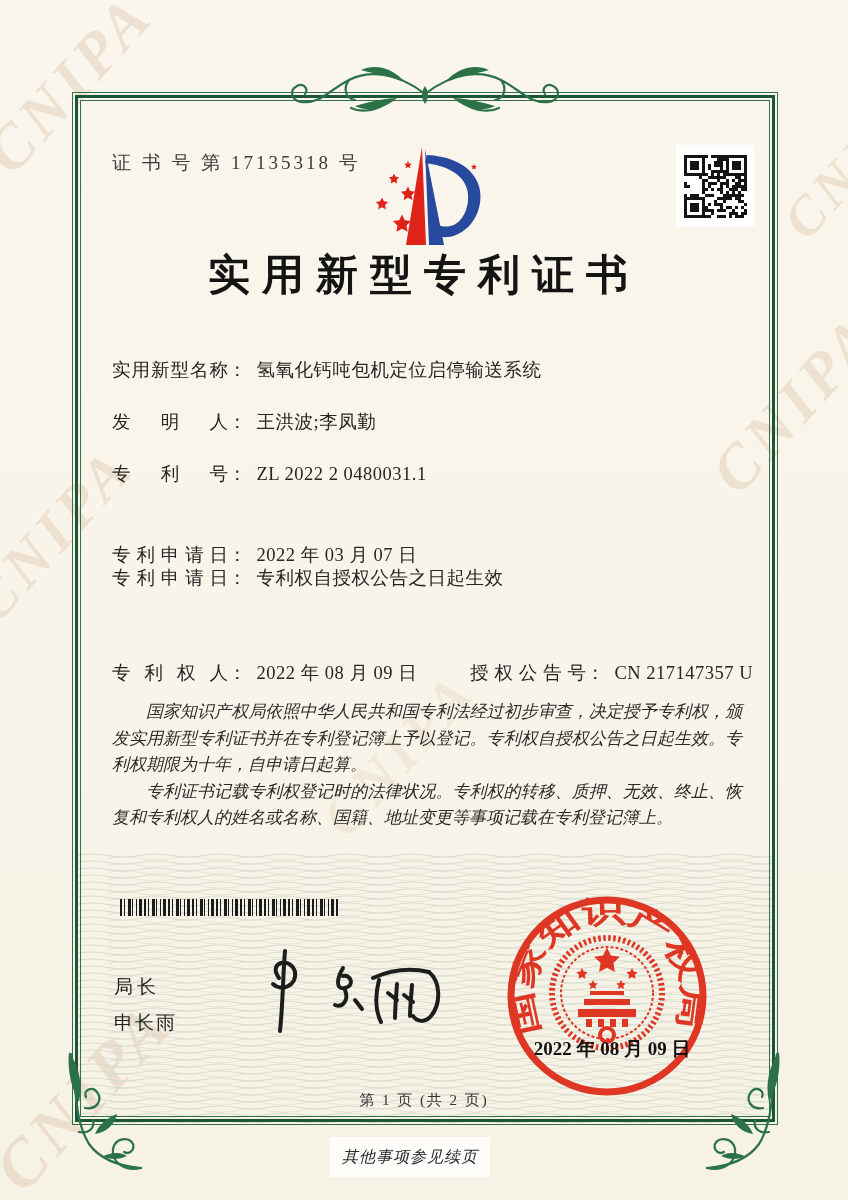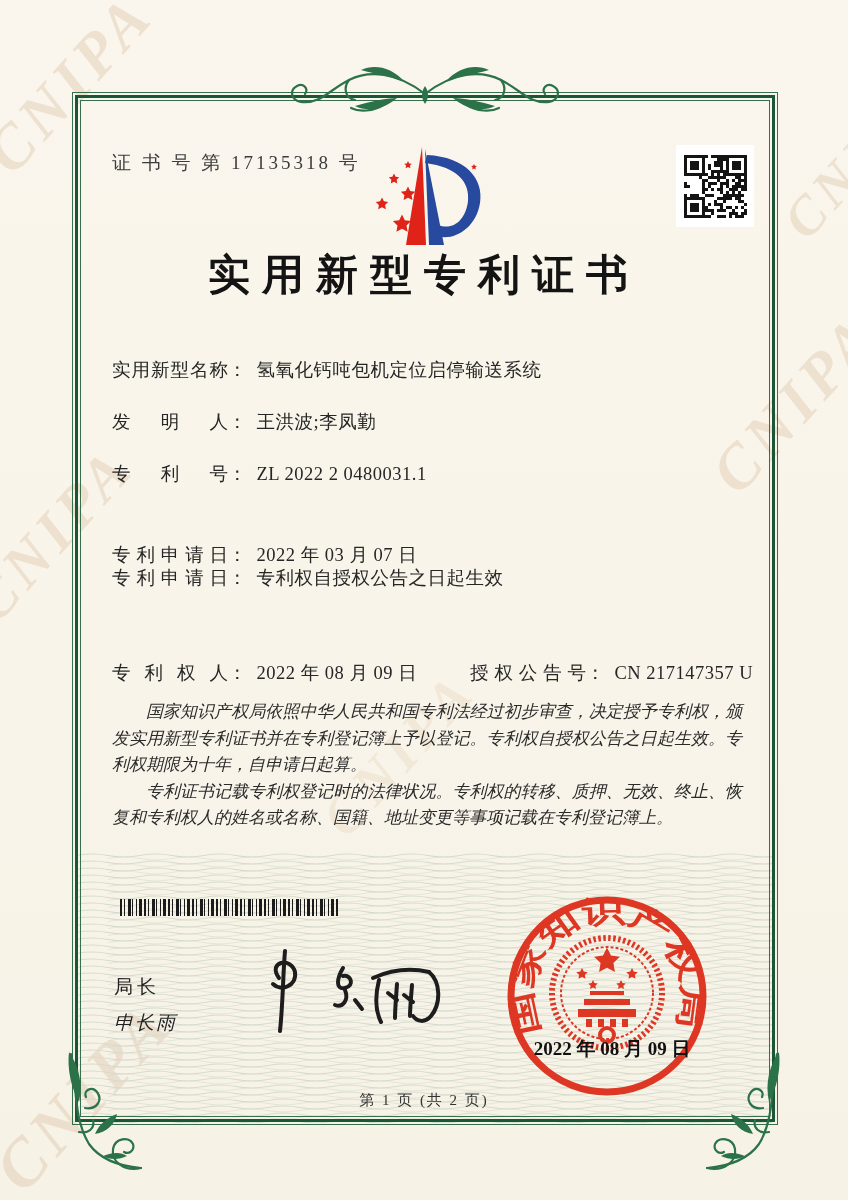--- a/index.html
+++ b/index.html
@@ -58,21 +58,21 @@
   
   .barcode { position:absolute; left:120px; top:899px; width:219px; height:17px; z-index:4;
     background:repeating-linear-gradient(90deg,
       #1b1b1b 0 2px, transparent 2px 4px, #1b1b1b 4px 5px, transparent 5px 8px,
       #1b1b1b 8px 11px, transparent 11px 12px, #1b1b1b 12px 13px, transparent 13px 16px,
       #1b1b1b 16px 17px, transparent 17px 19px, #1b1b1b 19px 22px, transparent 22px 24px); }
 
   .signer-title { position:absolute; left:114px; top:974px; font-size:19px; letter-spacing:4px;
                   color:#222; z-index:4; }
   .signer-name  { position:absolute; left:114px; top:1010px; font-size:19px; letter-spacing:2px;
-                  color:#222; z-index:4;font-style:italic; }
+                  color:#222; z-index:4; }
   .signature    { position:absolute; left:245px; top:948px; z-index:5; }
 
   
   .seal      { position:absolute; left:492px; top:881px; z-index:4; opacity:0.95; }
   .seal-date { position:absolute; left:523px; top:1036px; width:178px; text-align:center;
                font-size:19px; font-weight:bold; color:#111; z-index:6; letter-spacing:0; }
 
   .page-num { position:absolute; left:0; top:1091px; width:100%; text-align:center;
               font-size:15px; color:#333; z-index:4; letter-spacing:2px; }
   .note-box { position:absolute; left:330px; top:1137px; width:160px; height:40px; background:#fefdfa;
@@ -501,14 +501,15 @@
       <rect x="94" y="138" width="6" height="8"></rect>
       <rect x="106" y="138" width="6" height="8"></rect>
       <rect x="118" y="138" width="6" height="8"></rect>
       <rect x="130" y="138" width="6" height="8"></rect>
       <circle cx="115" cy="154" r="7" fill="none" stroke="#dd2d1a" stroke-width="4"></circle>
     </g>
   </svg>
   <div class="seal-date">2022 年 08 月 09 日</div>
 
   <div class="page-num">第 1 页 (共 2 页)</div>
+  <div class="note-box">其他事项参见续页</div>
 
 </div>
 
 </body></html>

